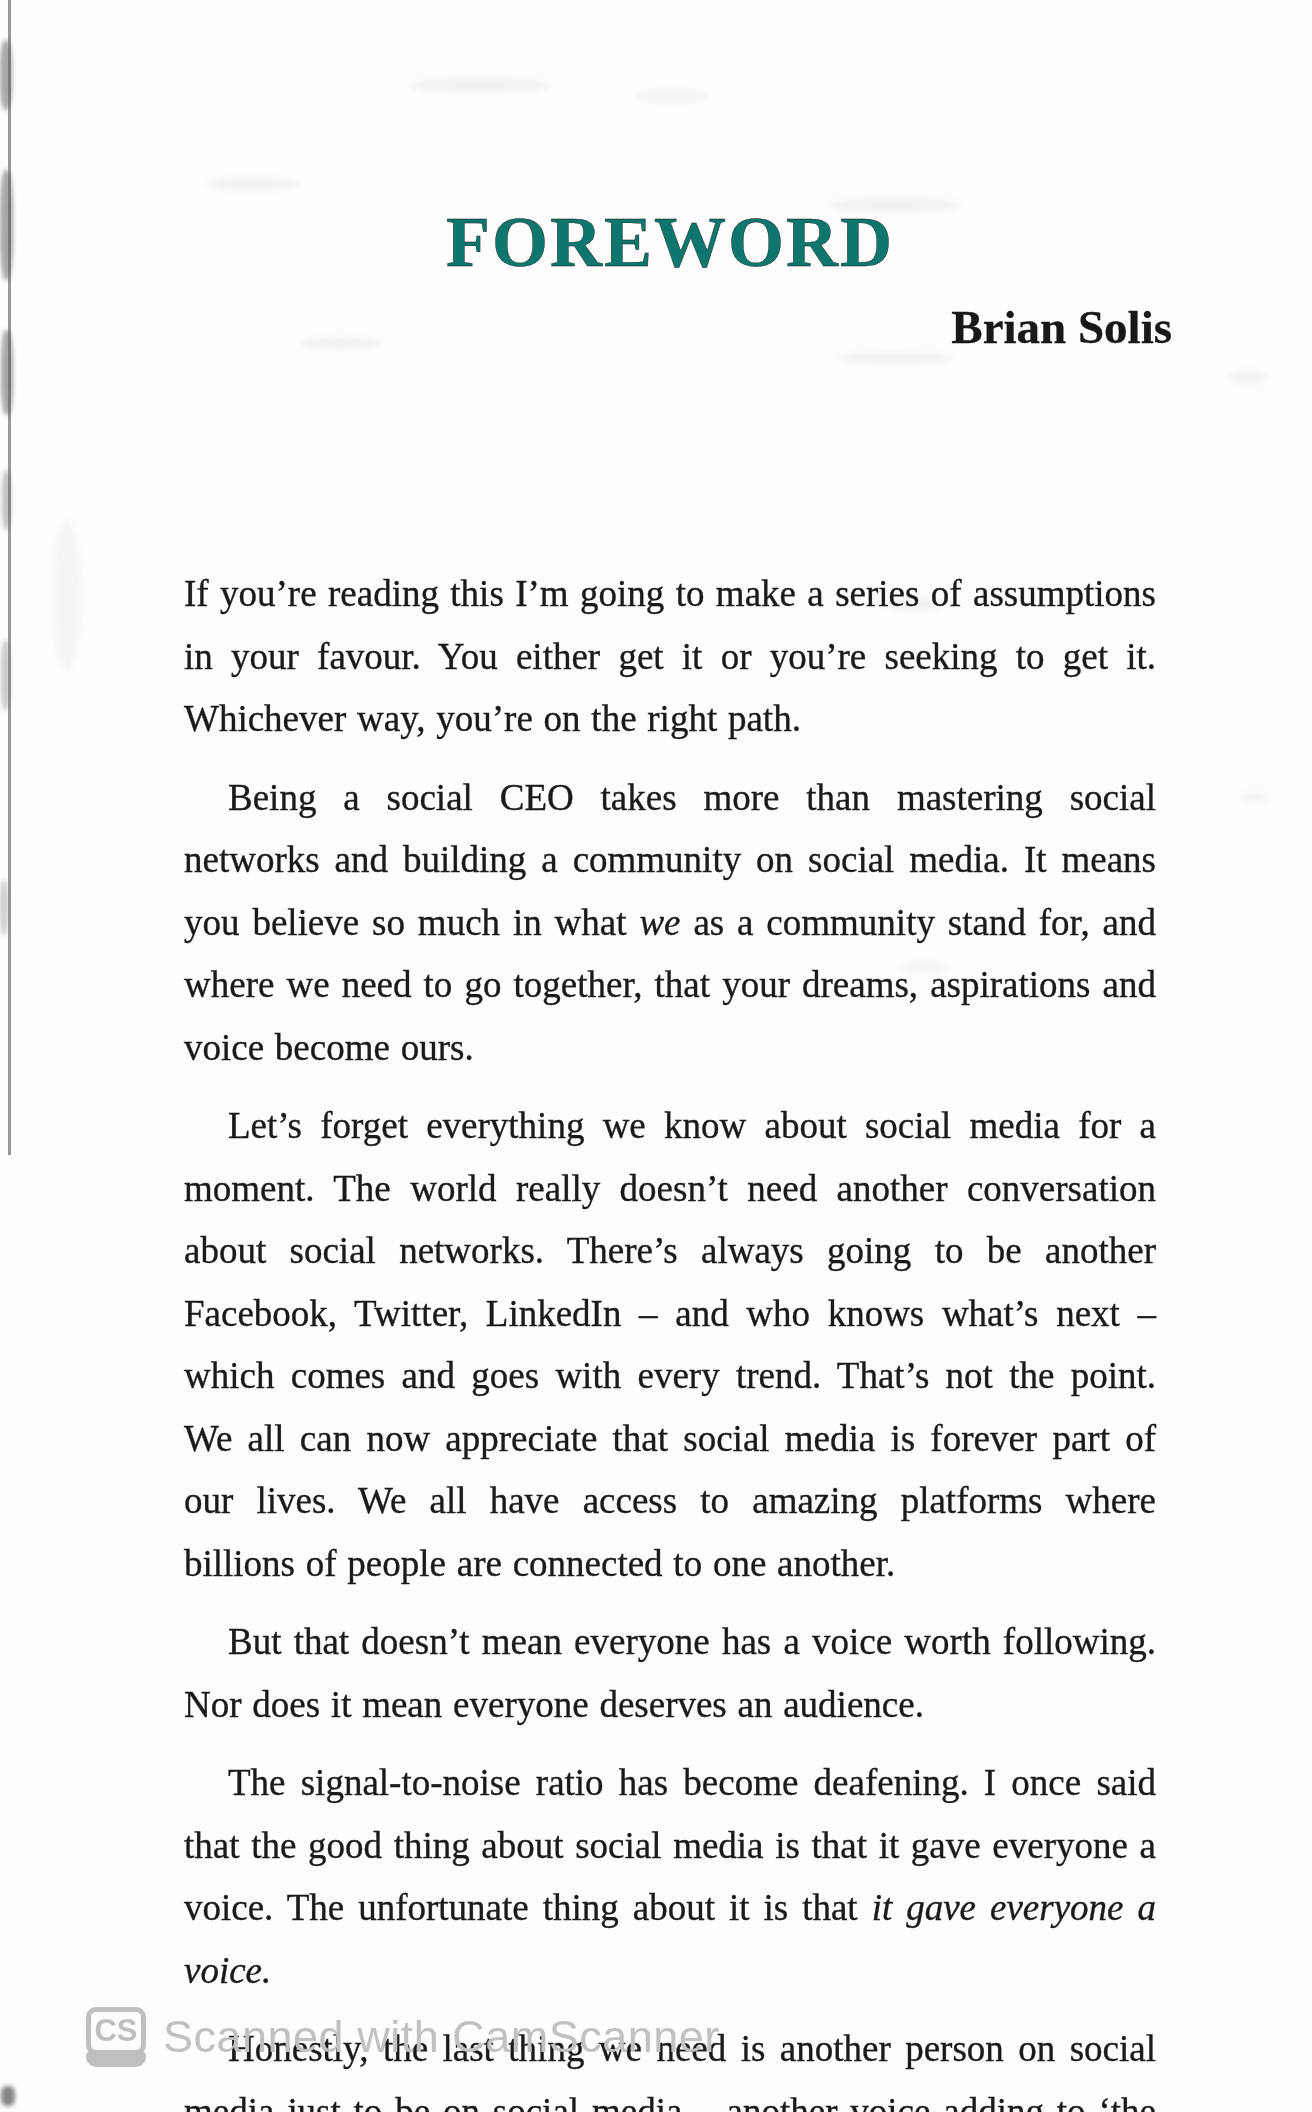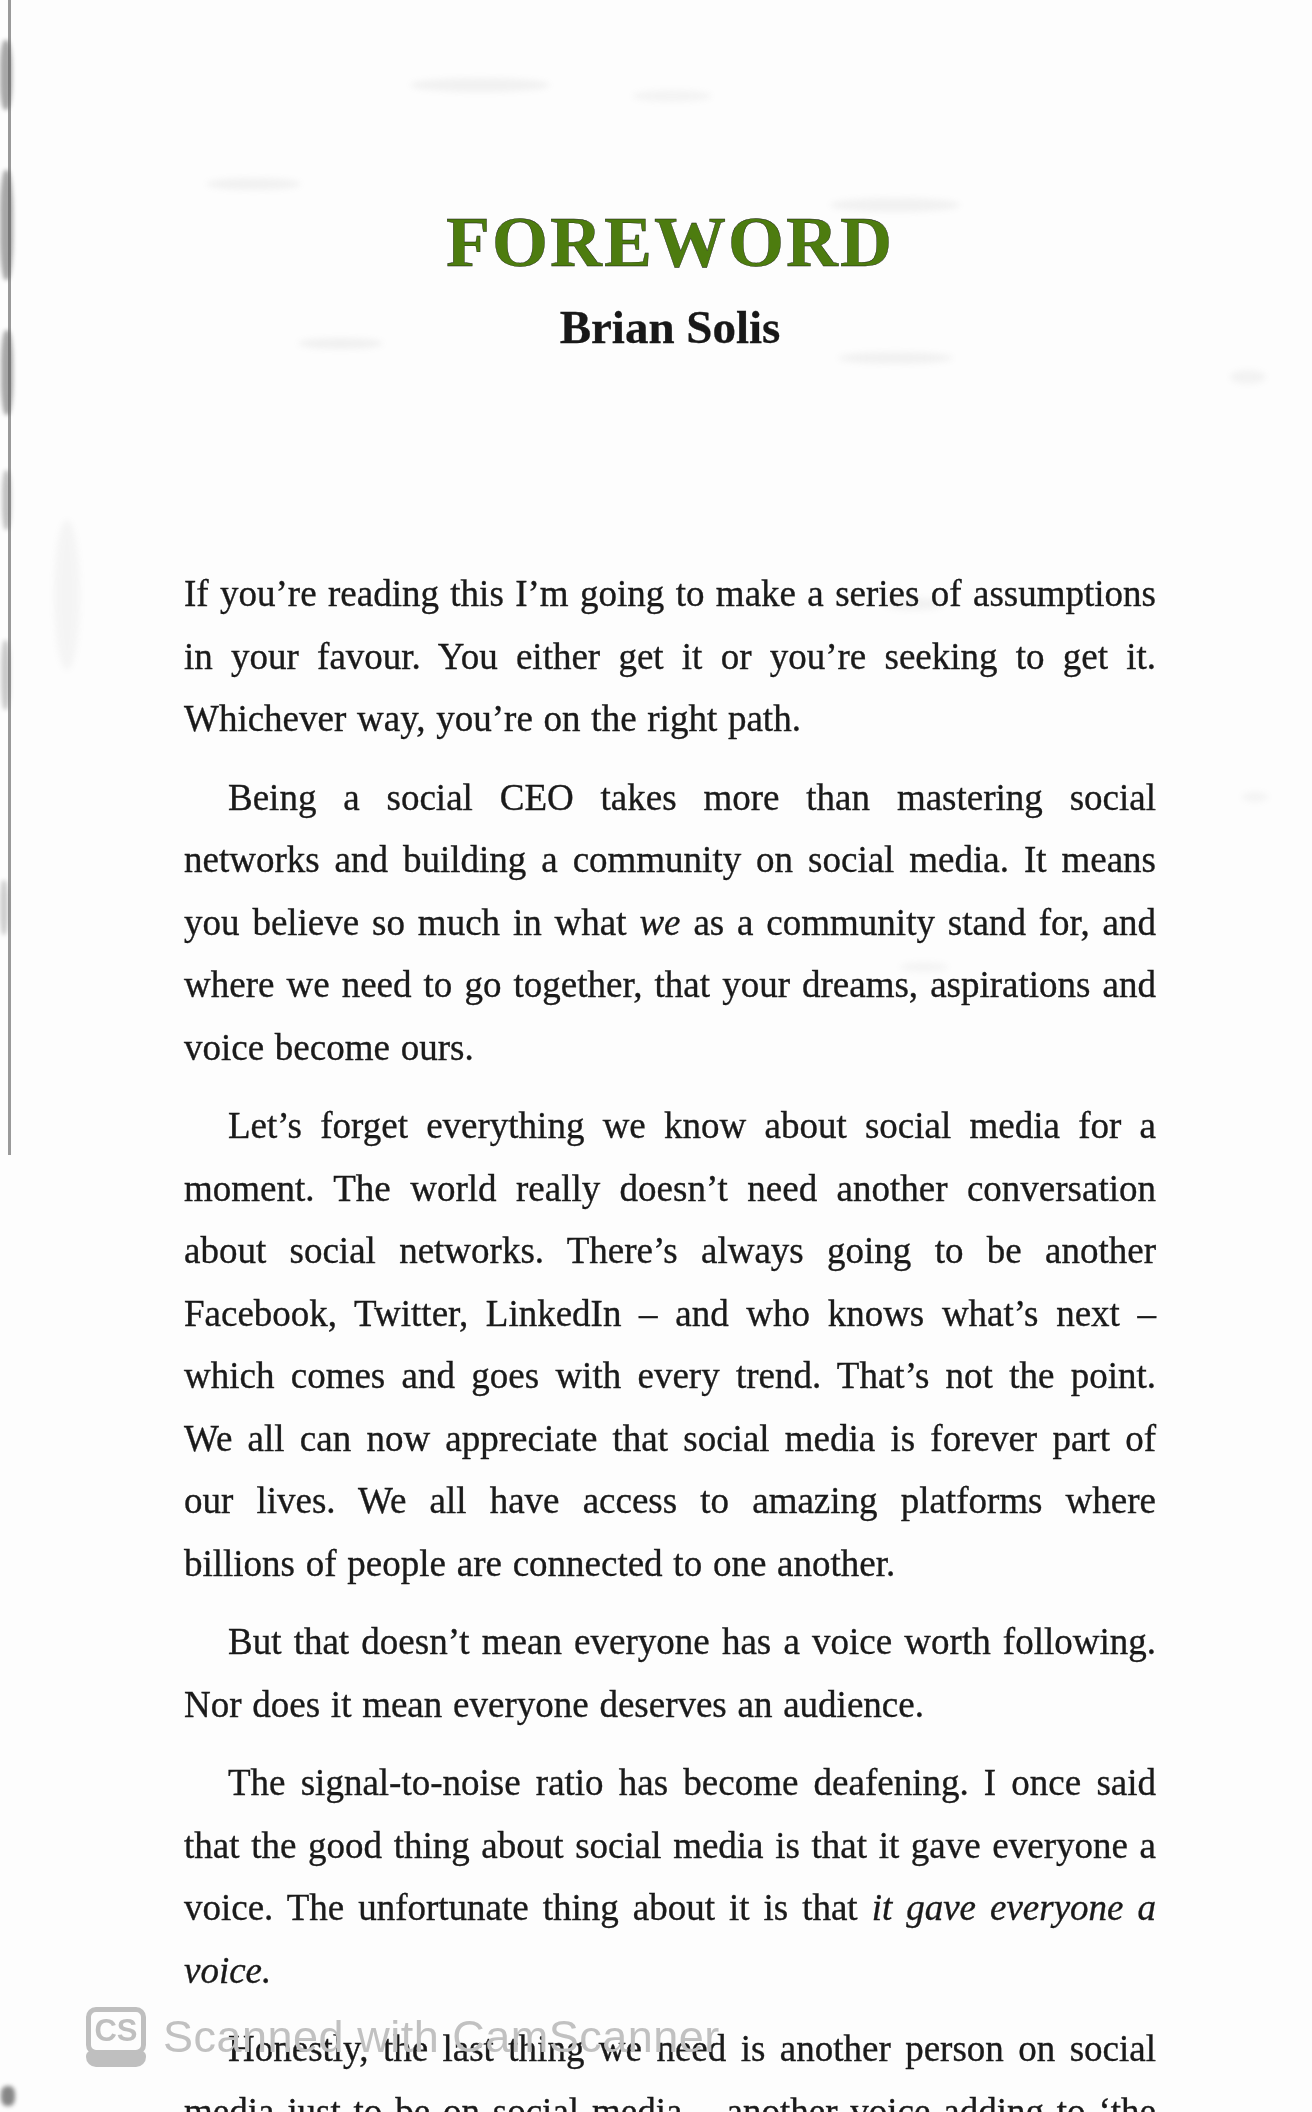--- a/index.html
+++ b/index.html
@@ -22,27 +22,27 @@
     top: 0;
     width: 1004px;
   }
   .page-title {
     margin: 206px 0 4px 0;
     text-align: center;
     font-size: 72px;
     font-weight: bold;
     letter-spacing: 2px;
     line-height: 1;
-    color: #4d7c0f;
+    color: #0f766e;
     font-family: Liberation Serif, serif;
     -webkit-text-stroke: 0.4px #161616;
   }
   .author-name {
     margin: 26px 0 0 0;
-    text-align: center;
+    text-align: right;
     font-size: 47px;
     font-weight: bold;
     line-height: 1;
     color: #181818;
     -webkit-text-stroke: 0.3px #181818;
   }
   .body-text {
     margin-top: 212px;
     font-size: 37px;
     line-height: 62.5px;

